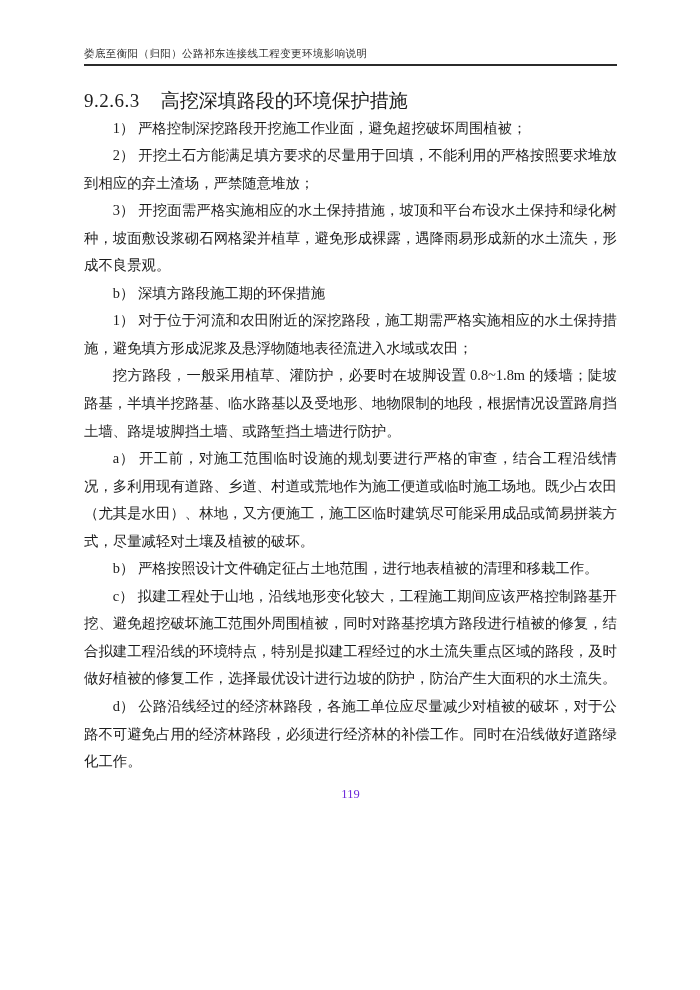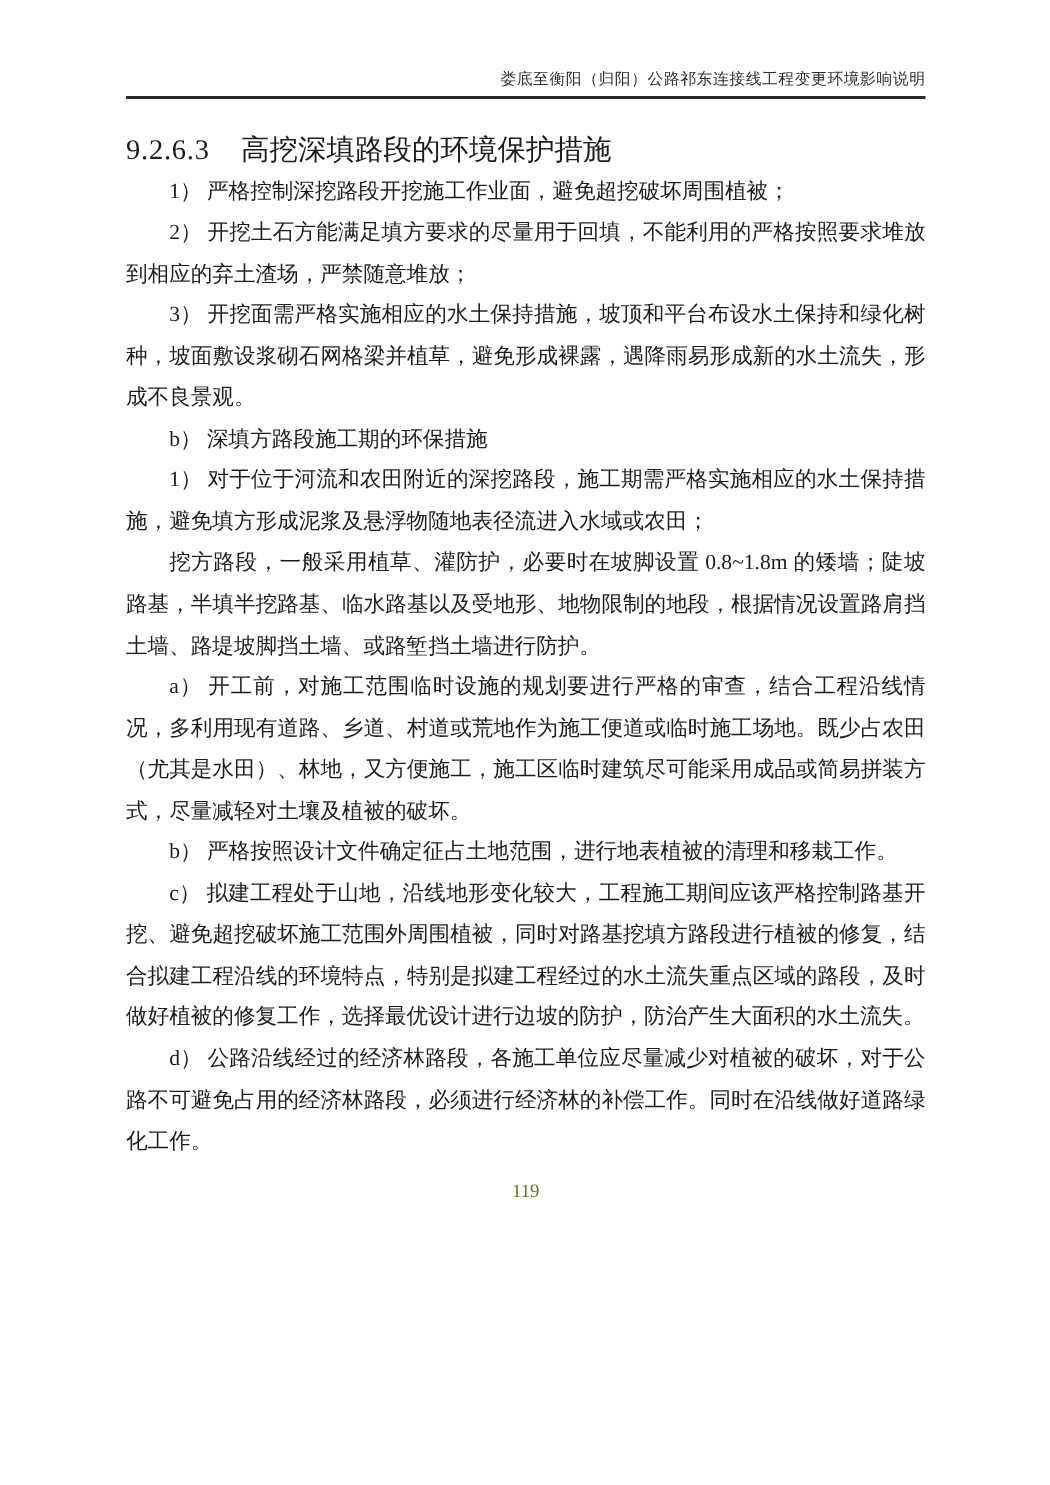--- a/index.html
+++ b/index.html
@@ -15,21 +15,21 @@
     color: #1c1c1c;
   }
   .page {
     box-sizing: border-box;
     width: 700px;
     height: 990px;
     padding: 47px 83px 0 84px;
     background: #ffffff;
   }
   .running-title {
-    text-align: right;
+    text-align: left;
     font-size: 10.5px;
     line-height: 14px;
     letter-spacing: 0.4px;
     color: #2e2e2e;
     padding-bottom: 3px;
     white-space: nowrap;
   }
   .header-rule {
     border: none;
     border-top: 2px solid #2b2b2b;
@@ -53,21 +53,21 @@
     letter-spacing: 0.5px;
   }
   .para {
     margin: 0;
     text-indent: 2em;
   }
   .footer {
     text-align: center;
     margin-top: 11px;
     font-size: 12.5px;
-    color: #4d7c0f;
+    color: #6d28d9;
   }
 </style>
 </head>
 <body>
 
 <div class="page">
 
   <header>
     <div class="running-title">娄底至衡阳（归阳）公路祁东连接线工程变更环境影响说明</div>
     <hr class="header-rule">

